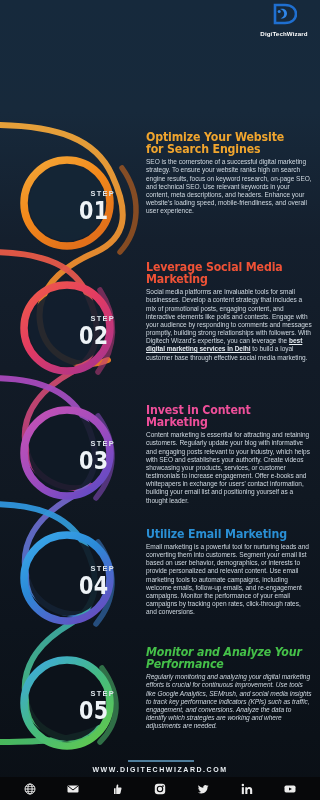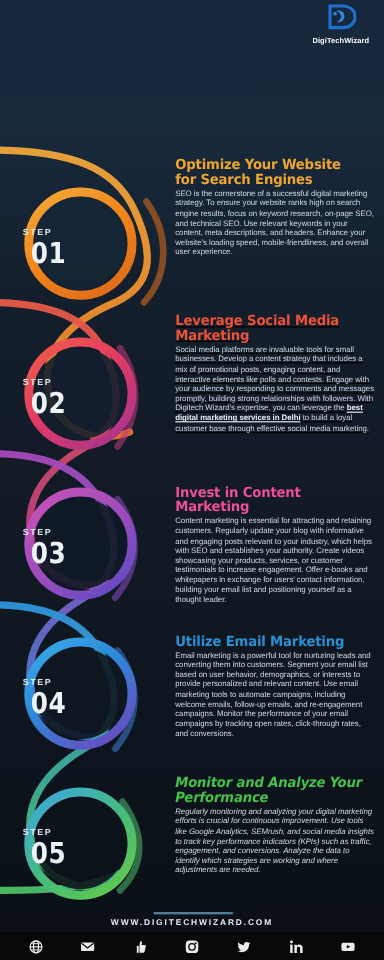--- a/index.html
+++ b/index.html
@@ -47,21 +47,21 @@
     transform-origin:center;
     text-shadow:0 1px 2px rgba(0,0,0,.45);
   }
 
   
   #graphics { position:absolute; inset:0; z-index:10; }
 
   
   .steplabel {
     position:absolute; z-index:25;
-    width:96px; text-align:left;
+    width:96px; text-align:right;
     pointer-events:none;
   }
   .steplabel .word {
     display:block;
     font-size:7.4px; font-weight:bold;
     letter-spacing:1.3px;
     color:#dfe6ec;
     font-family:"Liberation Sans", sans-serif;
   }
   .steplabel .num {
@@ -241,21 +241,21 @@
   <div class="steplabel" style="left:19px; top:689px;">
     <span class="word">STEP</span>
     <span class="num">05</span>
   </div>
 
   <div class="block" style="top:131px;">
     <h2 style="color:#f0a52e">Optimize Your Website for Search Engines</h2>
     <p>SEO is the cornerstone of a successful digital marketing strategy. To ensure your website ranks high on search engine results, focus on keyword research, on-page SEO, and technical SEO. Use relevant keywords in your content, meta descriptions, and headers. Enhance your website's loading speed, mobile-friendliness, and overall user experience.</p>
   </div>
 
-  <div class="block" style="top:261px;text-decoration:underline;">
+  <div class="block" style="top:261px;">
     <h2 style="color:#ef5236">Leverage Social Media Marketing</h2>
     <p><span>Social media platforms are invaluable tools for small businesses. Develop a content strategy that includes a mix of promotional posts, engaging content, and interactive elements like polls and contests. Engage with your audience by responding to comments and messages promptly, building strong relationships with followers.  With Digitech Wizard's expertise, you can leverage the </span><span class="lnk">best digital marketing services in Delhi</span><span> to build a loyal customer base through effective social media marketing.</span></p>
   </div>
 
   <div class="block" style="top:404px;">
     <h2 style="color:#ef4f9a">Invest in Content Marketing</h2>
     <p>Content marketing is essential for attracting and retaining customers. Regularly update your blog with informative and engaging posts relevant to your industry, which helps with SEO and establishes your authority. Create videos showcasing your products, services, or customer testimonials to increase engagement. Offer e-books and whitepapers in exchange for users' contact information, building your email list and positioning yourself as a thought leader.</p>
   </div>
 
   <div class="block" style="top:528px;">

